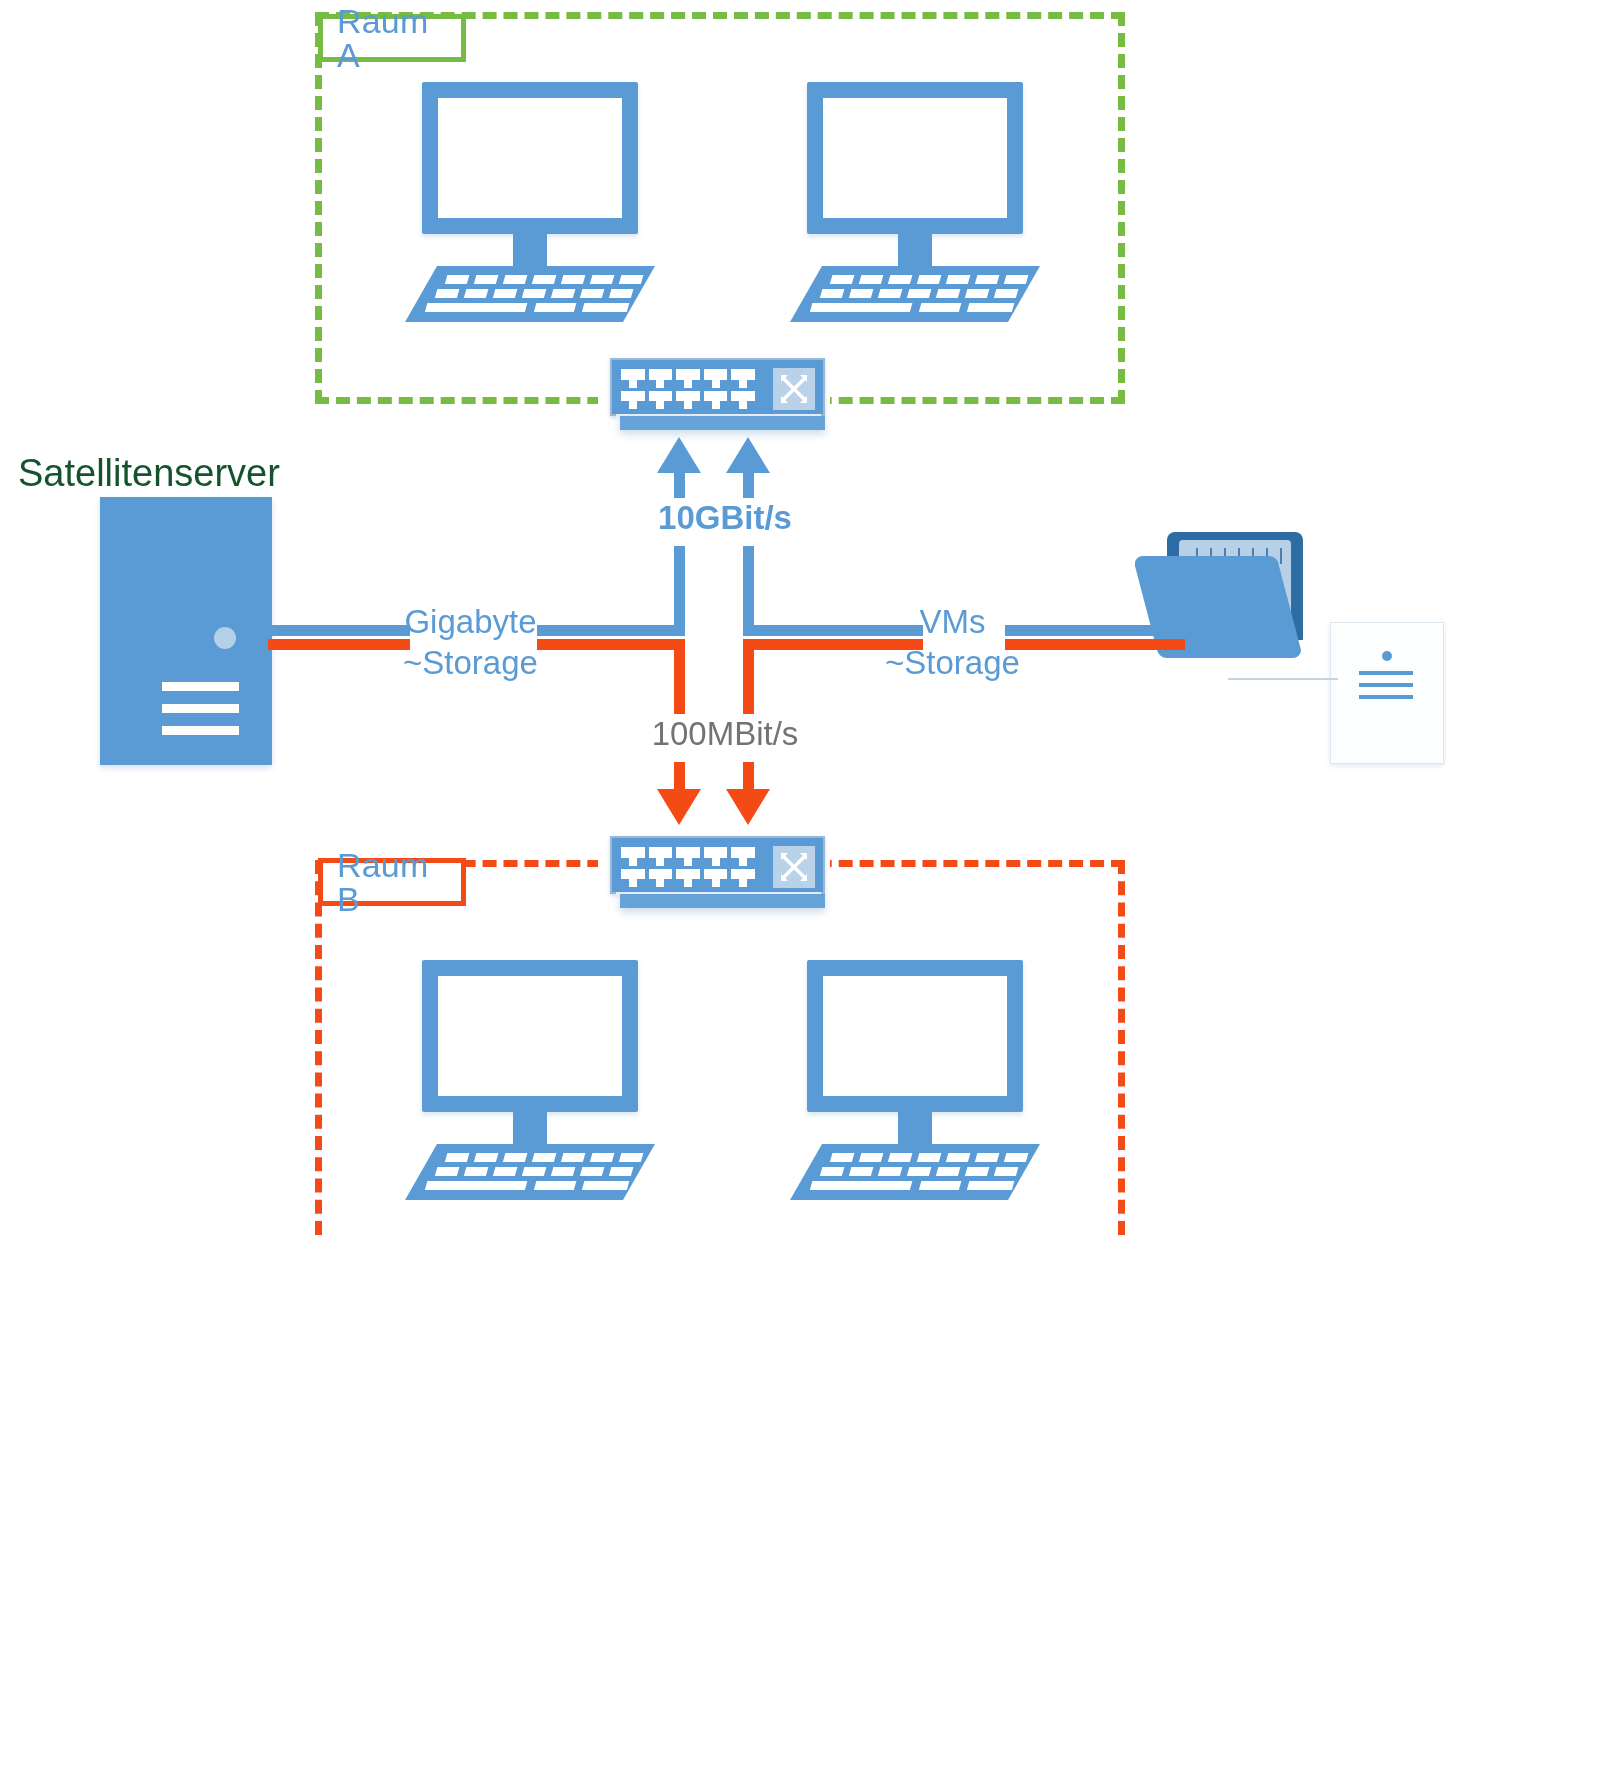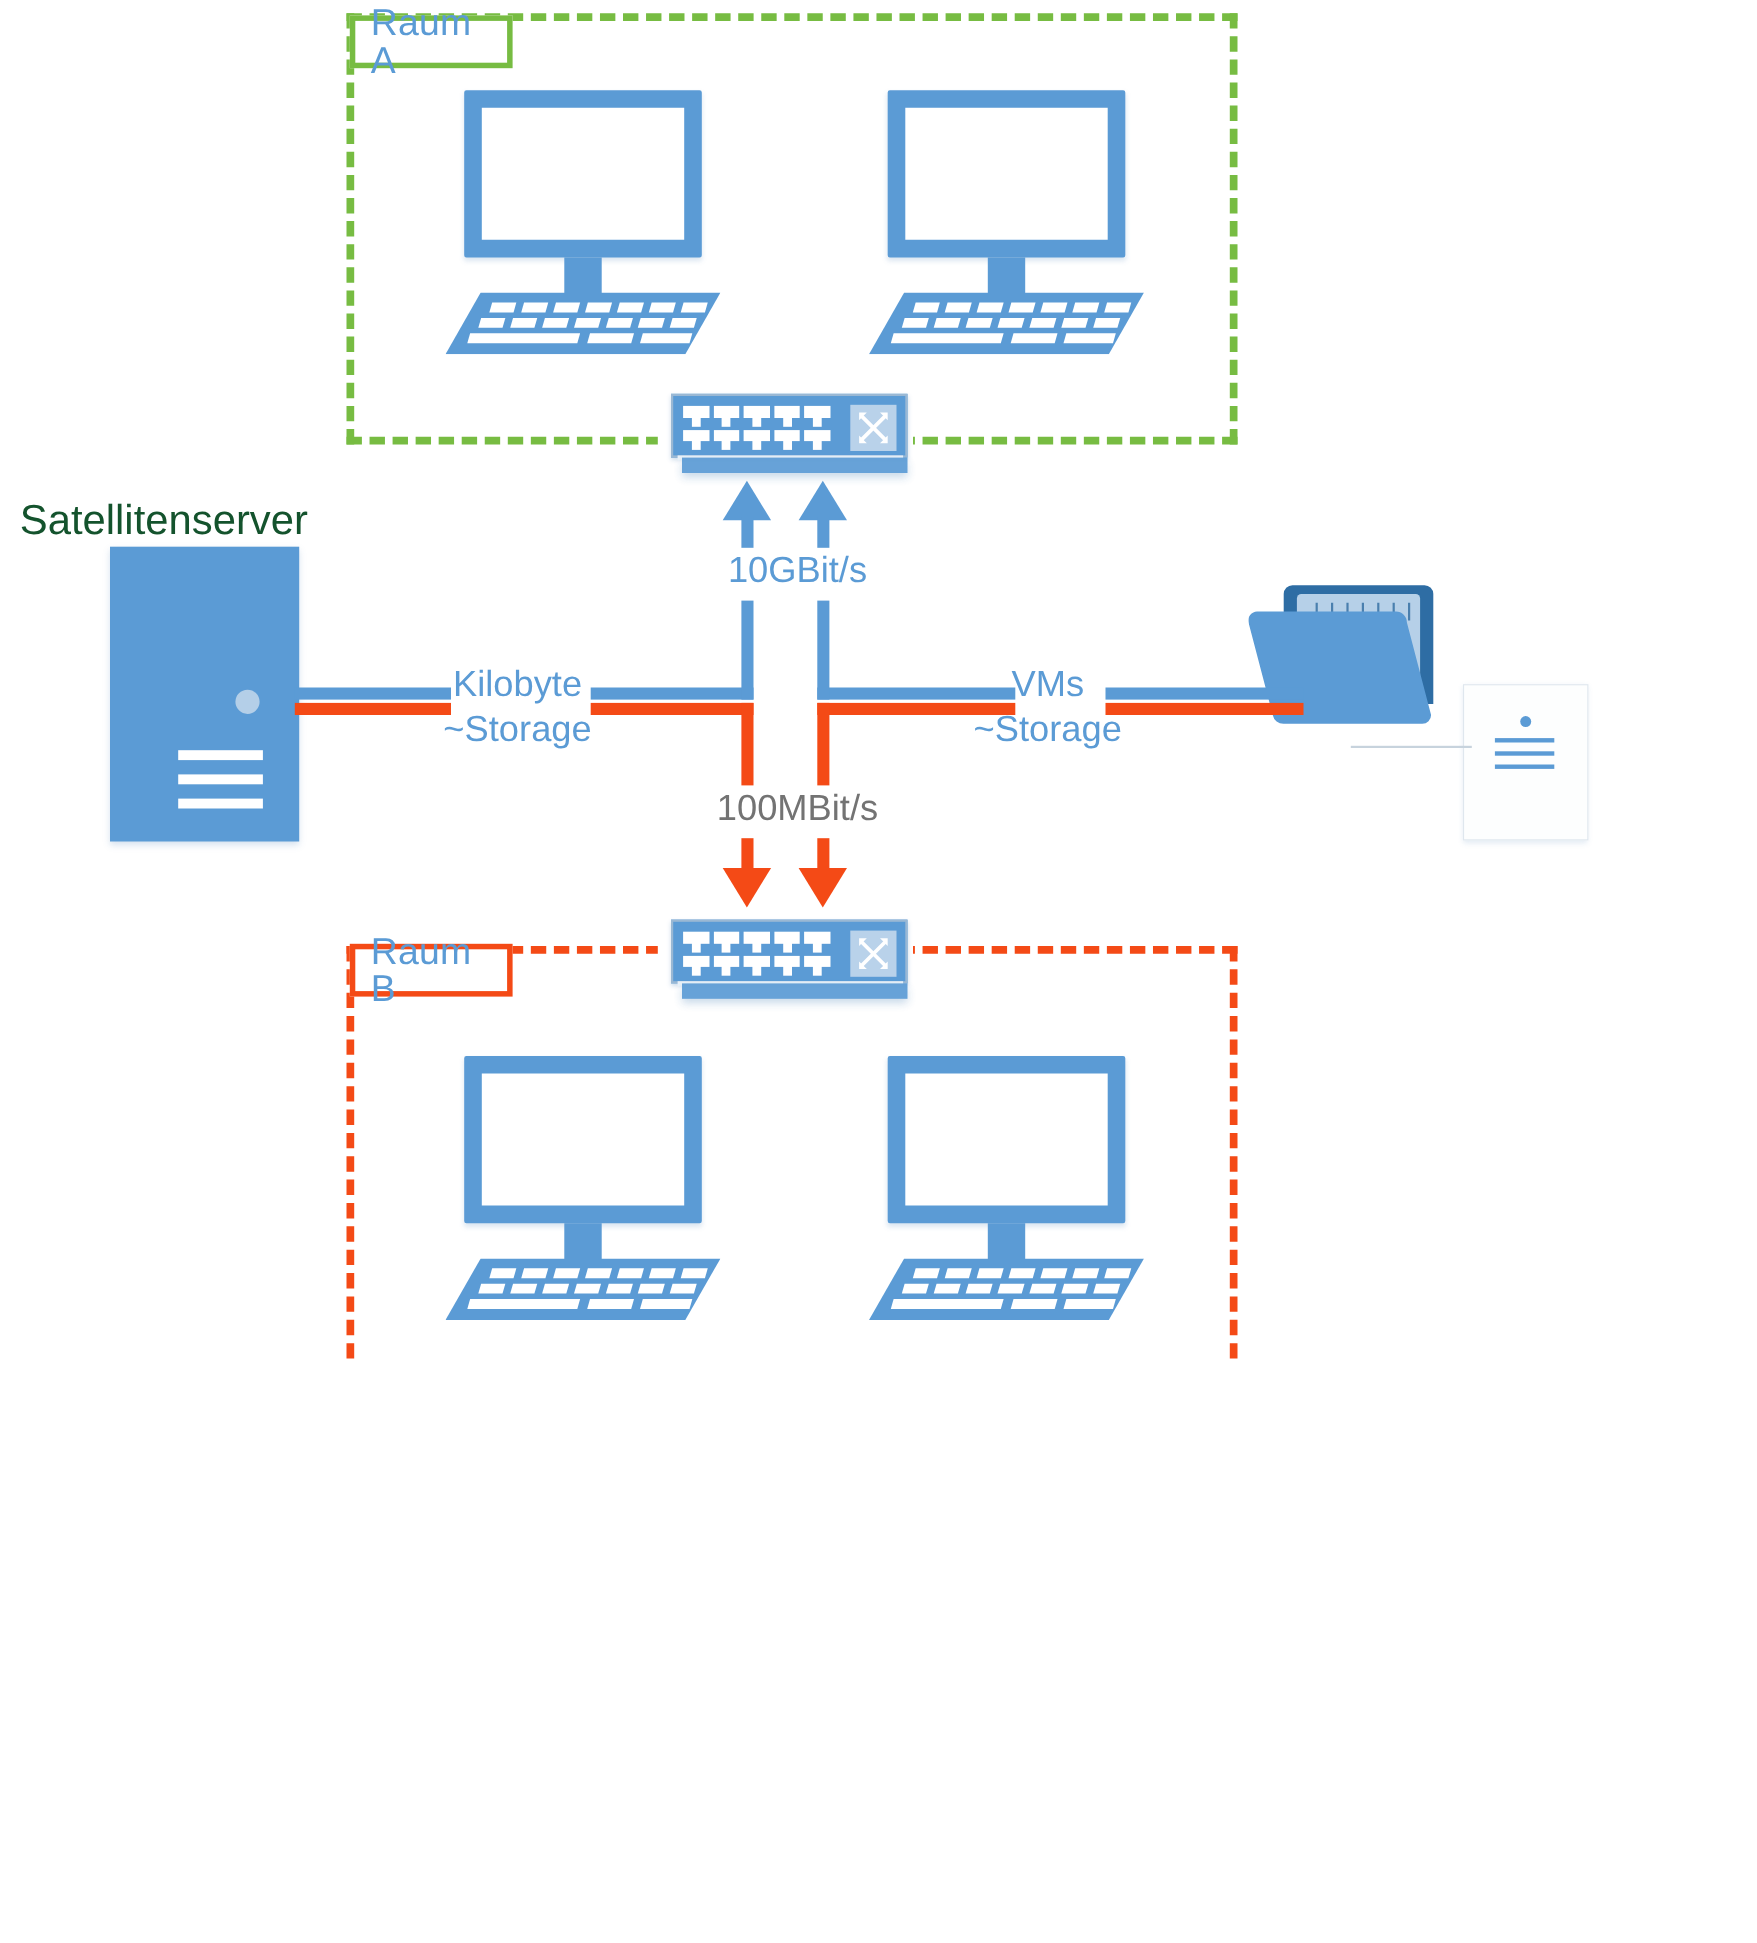--- a/index.html
+++ b/index.html
@@ -480,23 +480,23 @@
             <polygon points="4,24 4,31 11,31"></polygon>
             <polygon points="30,24 30,31 23,31"></polygon>
           </g>
         </svg>
       </div>
     </div>
     <div class="base2"></div>
     <div class="base"></div>
   </div>
 
-  <div class="txt t-blue center" style="left:640px;top:500px;width:170px;">10GBit/s</div>
+  <div class="txt t-blue center" style="left:640px;top:500px;width:170px;font-weight:bold;">10GBit/s</div>
 
   <div class="txt t-red center" style="left:632px;top:716px;width:186px;">100MBit/s</div>
 
-  <div class="txt t-blue center" style="left:398px;top:604px;width:145px;">Kilobyte</div>
+  <div class="txt t-blue center" style="left:398px;top:604px;width:145px;">Gigabyte</div>
   <div class="txt t-blue center" style="left:398px;top:645px;width:145px;">~Storage</div>
 
   <div class="txt t-blue center" style="left:880px;top:604px;width:145px;">VMs</div>
   <div class="txt t-blue center" style="left:880px;top:645px;width:145px;">~Storage</div>
 
 </div>
 
 </body></html>

